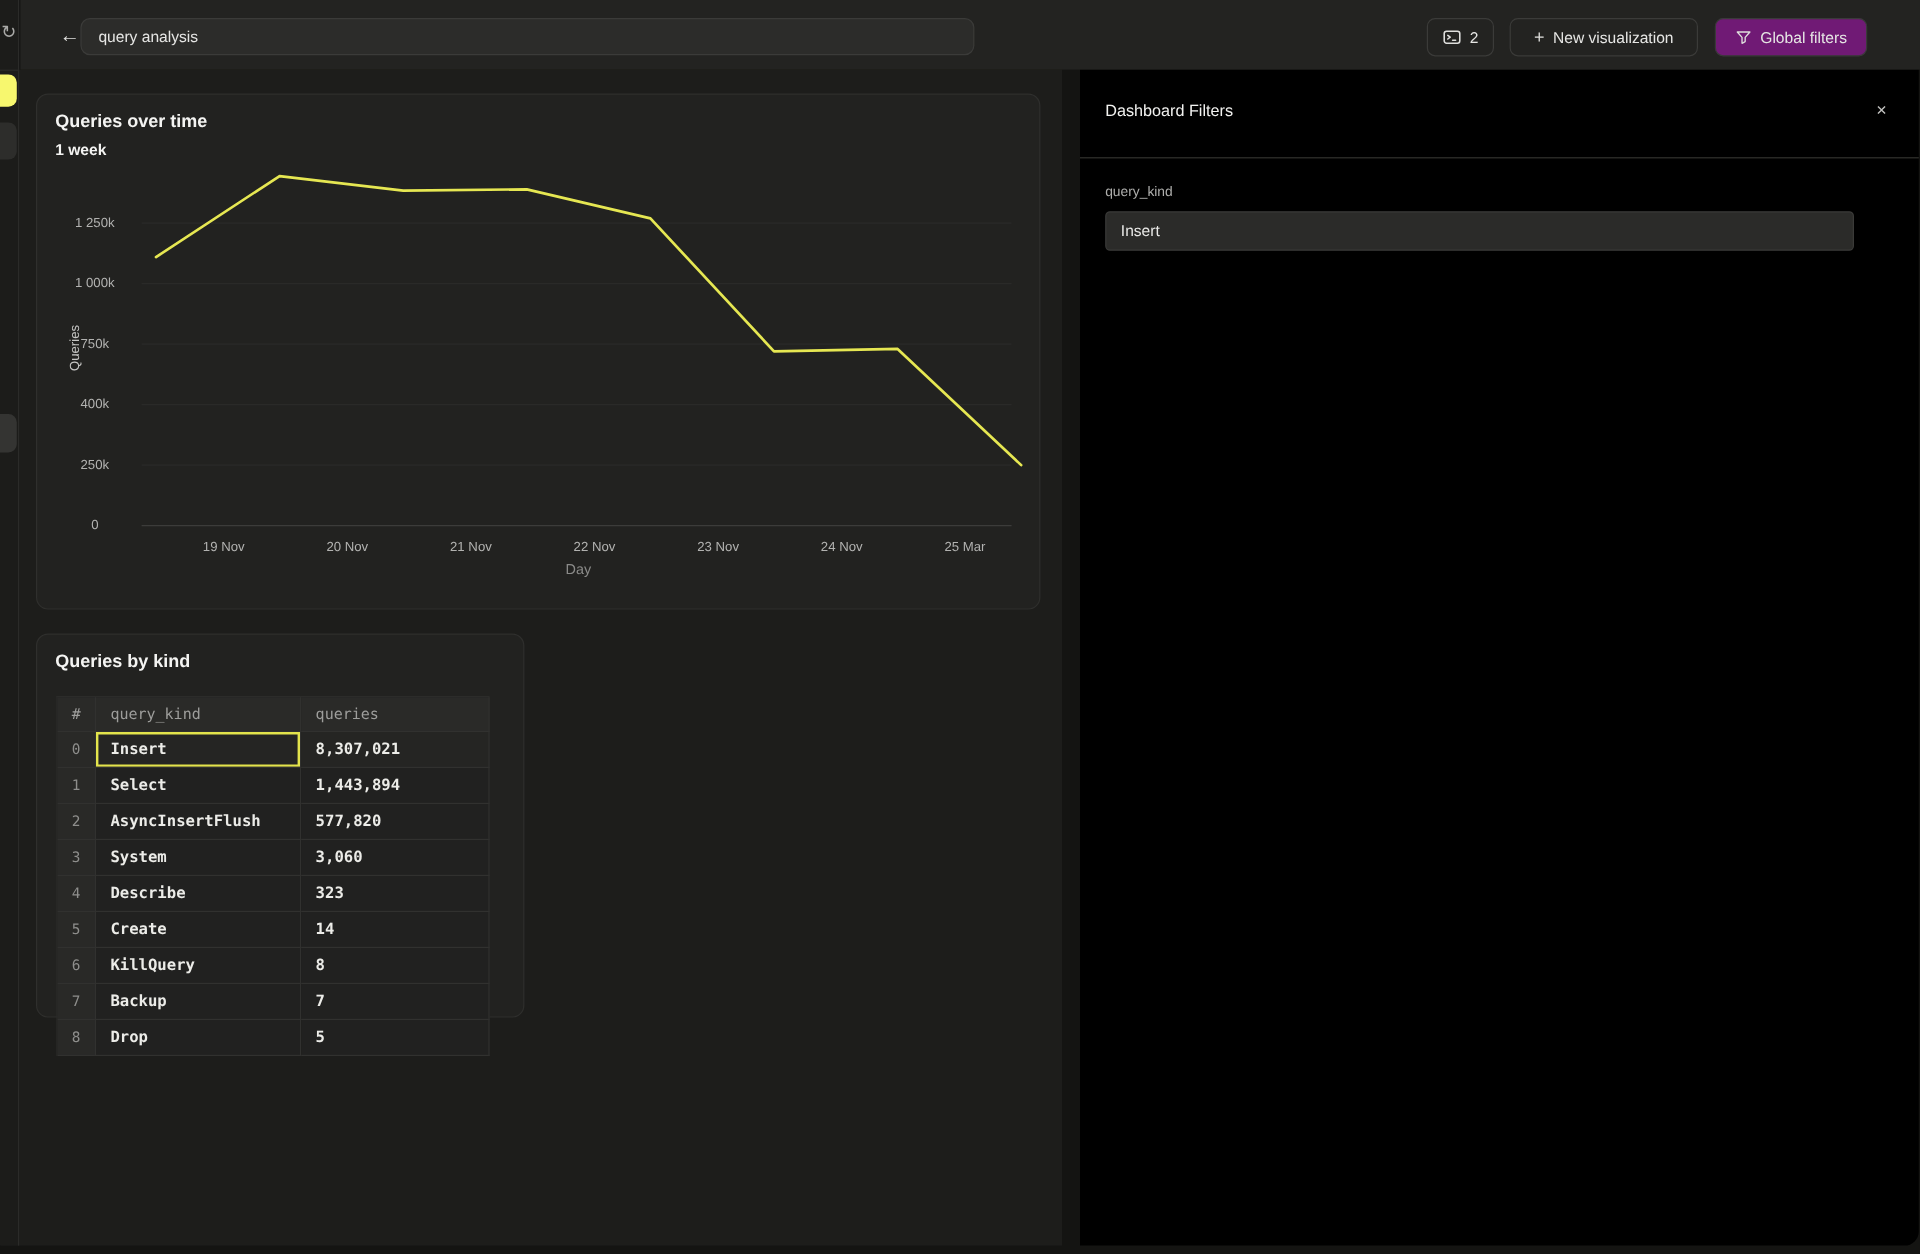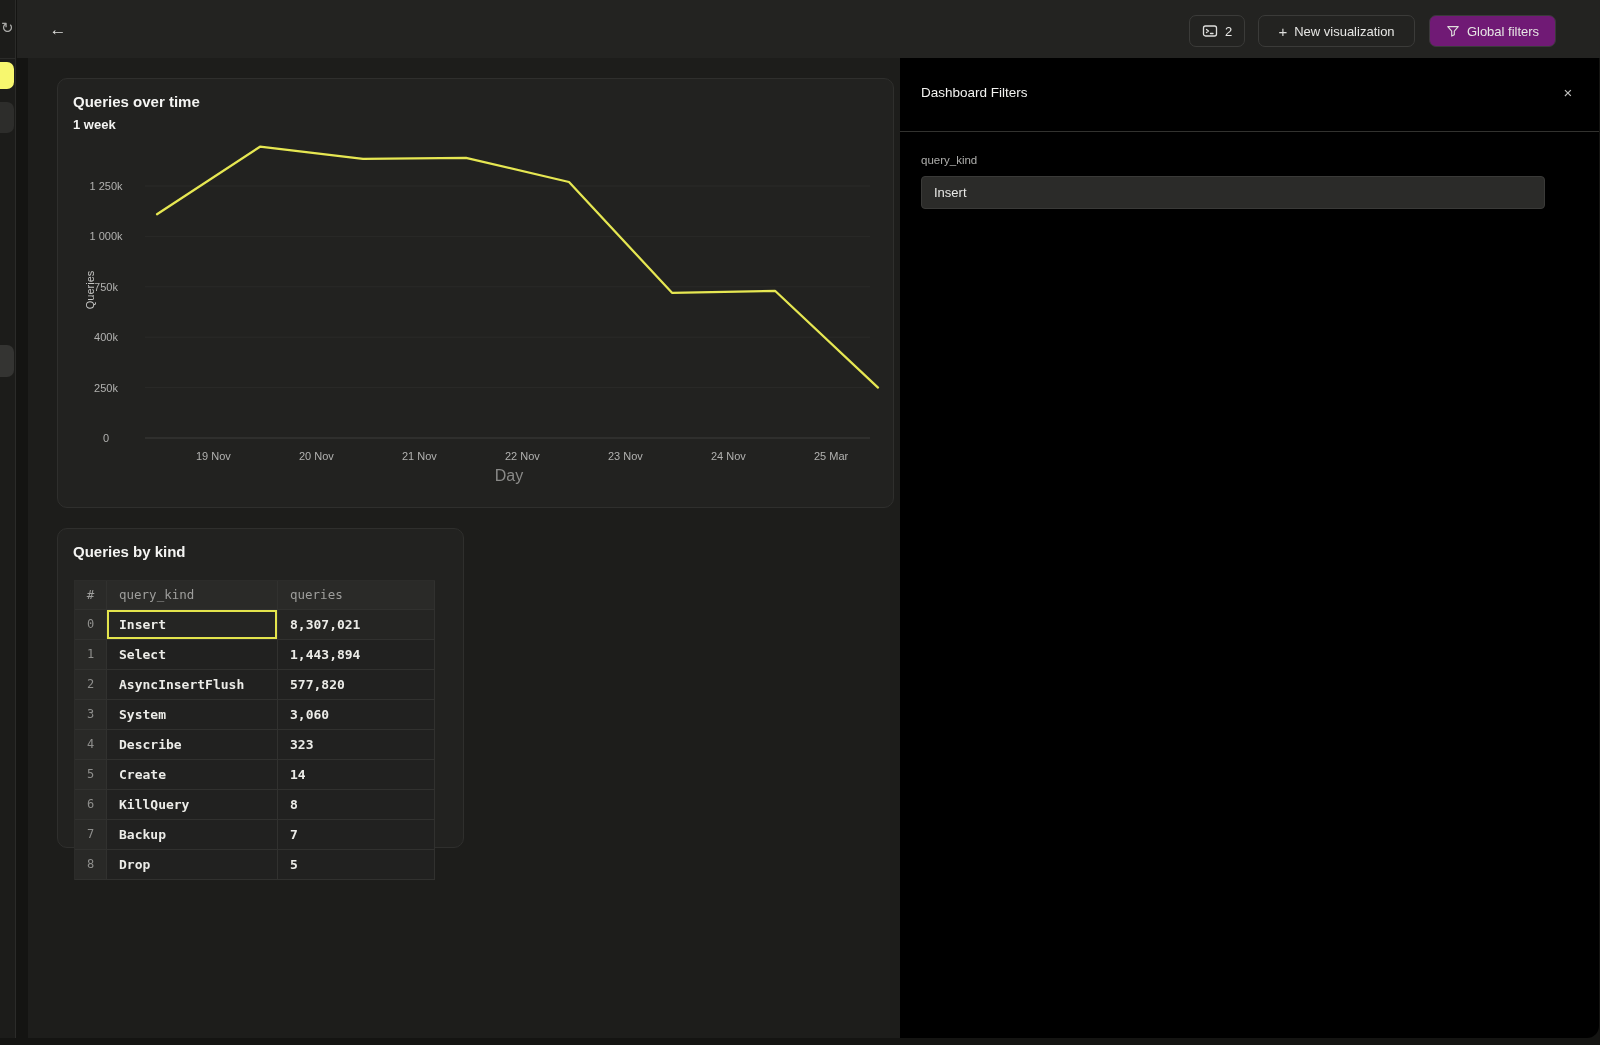--- a/index.html
+++ b/index.html
@@ -22,33 +22,33 @@
   .back-btn { position:absolute; left:28px; top:17px; width:26px; height:26px; color:#dededc; font-size:17px; line-height:26px; text-align:center; cursor:pointer; }
   .title-input { position:absolute; left:50px; top:15px; width:745px; height:31px; background:#2c2c2a; border:1px solid #3b3b39; border-radius:8px; color:#e6e6e4; font-size:13px; padding:0 14px; font-family:"Liberation Sans", sans-serif; outline:none; }
   .tb-btn { position:absolute; top:15px; height:32px; border-radius:7px; border:1px solid #3b3b39; background:#232321; color:#e6e6e4; font-size:13px; display:flex; align-items:center; justify-content:center; gap:7px; cursor:pointer; }
   .tb-btn svg { display:block; }
   .btn-console { right:355px; width:56px; }
   .btn-newviz { right:185px; width:157px; }
   .btn-global { right:44px; width:127px; background:#701a75; border-color:#3a3a3a; }
   .plus-glyph { font-size:15px; color:#dededc; line-height:15px; }
 
   
-  .content { position:absolute; left:28px; top:58px; width:884px; height:980px; background:#1d1d1b;text-decoration:underline; }
+  .content { position:absolute; left:1px; top:58px; width:884px; height:980px; background:#1d1d1b;text-decoration:underline; }
   .card { position:absolute; background:#222220; border:1px solid #2f2f2d; border-radius:10px; }
   .chart-card { left:29px; top:20px; width:837px; height:430px; }
   .table-card { left:29px; top:470px; width:407px; height:320px; }
   .card-title { position:absolute; left:15px; color:#f4f4f2; font-size:15px; font-weight:700; }
   .chart-card .card-title { top:14px; }
   .chart-sub { position:absolute; left:15px; top:38px; color:#f4f4f2; font-size:13px; font-weight:700; }
 
   .chart-svg { position:absolute; left:0; top:0; }
   .ytick { position:absolute; left:18px; width:60px; text-align:center; color:#b2b2b0; font-size:11px; line-height:12px; }
   .xtick { position:absolute; width:62px; top:371px; text-align:left; color:#b2b2b0; font-size:11px; line-height:12px; }
   .ylabel { position:absolute; left:2px; top:205px; width:60px; text-align:center; color:#c6c6c4; font-size:11px; transform:rotate(-90deg); transform-origin:center; }
-  .xlabel { position:absolute; left:421px; top:388px; width:60px; text-align:center; color:#8a8a88; font-size:16px; }
+  .xlabel { position:absolute; left:421px; top:388px; width:60px; text-align:center; color:#8a8a88; font-size:12px; }
 
   
   .table-card .card-title { top:14px; }
   .qtable { position:absolute; left:16px; top:51px; width:361px; border-top:1px solid #2c2c2a; border-left:1px solid #2c2c2a; }
   .trow { display:grid; grid-template-columns:32px 171px 157px; }
   .tcell { border-right:1px solid #31312f; border-bottom:1px solid #31312f; height:30px; line-height:29px; font-family:"DejaVu Sans Mono", monospace; overflow:hidden; white-space:nowrap; }
   .thead .tcell { height:29px; line-height:28px; background:#2a2a28; color:#9e9e9c; font-size:12.5px; }
   .cell-idx { background:#292927; color:#8e8e8c; font-size:12px; text-align:center; }
   .thead .cell-idx { text-align:center; }
   .cell-kind, .cell-q { padding-left:12px; color:#ecece8; font-size:13px; font-weight:700; background:#212120; }
@@ -72,20 +72,21 @@
   <div class="rail">
     <div class="rail-icon">↻</div>
     <div class="rail-divider"></div>
     <div class="rail-item active"></div>
     <div class="rail-item g1"></div>
     <div class="rail-item g2"></div>
   </div>
 
   <div class="topbar">
     <div class="back-btn">←</div>
+    <input class="title-input" value="query analysis" style="">
     <div class="tb-btn btn-console">
       <span>
         <svg width="16" height="16" viewBox="0 0 16 16" fill="none" stroke="#dededc" stroke-width="1.3">
           <rect x="1.5" y="3" width="13" height="10" rx="2"></rect>
           <path d="M4.5 6.5 L6.5 8 L4.5 9.5" stroke-linecap="round" stroke-linejoin="round"></path>
           <path d="M8.5 10.5 H11" stroke-linecap="round"></path>
         </svg>
       </span>
       <span>2</span>
     </div>

